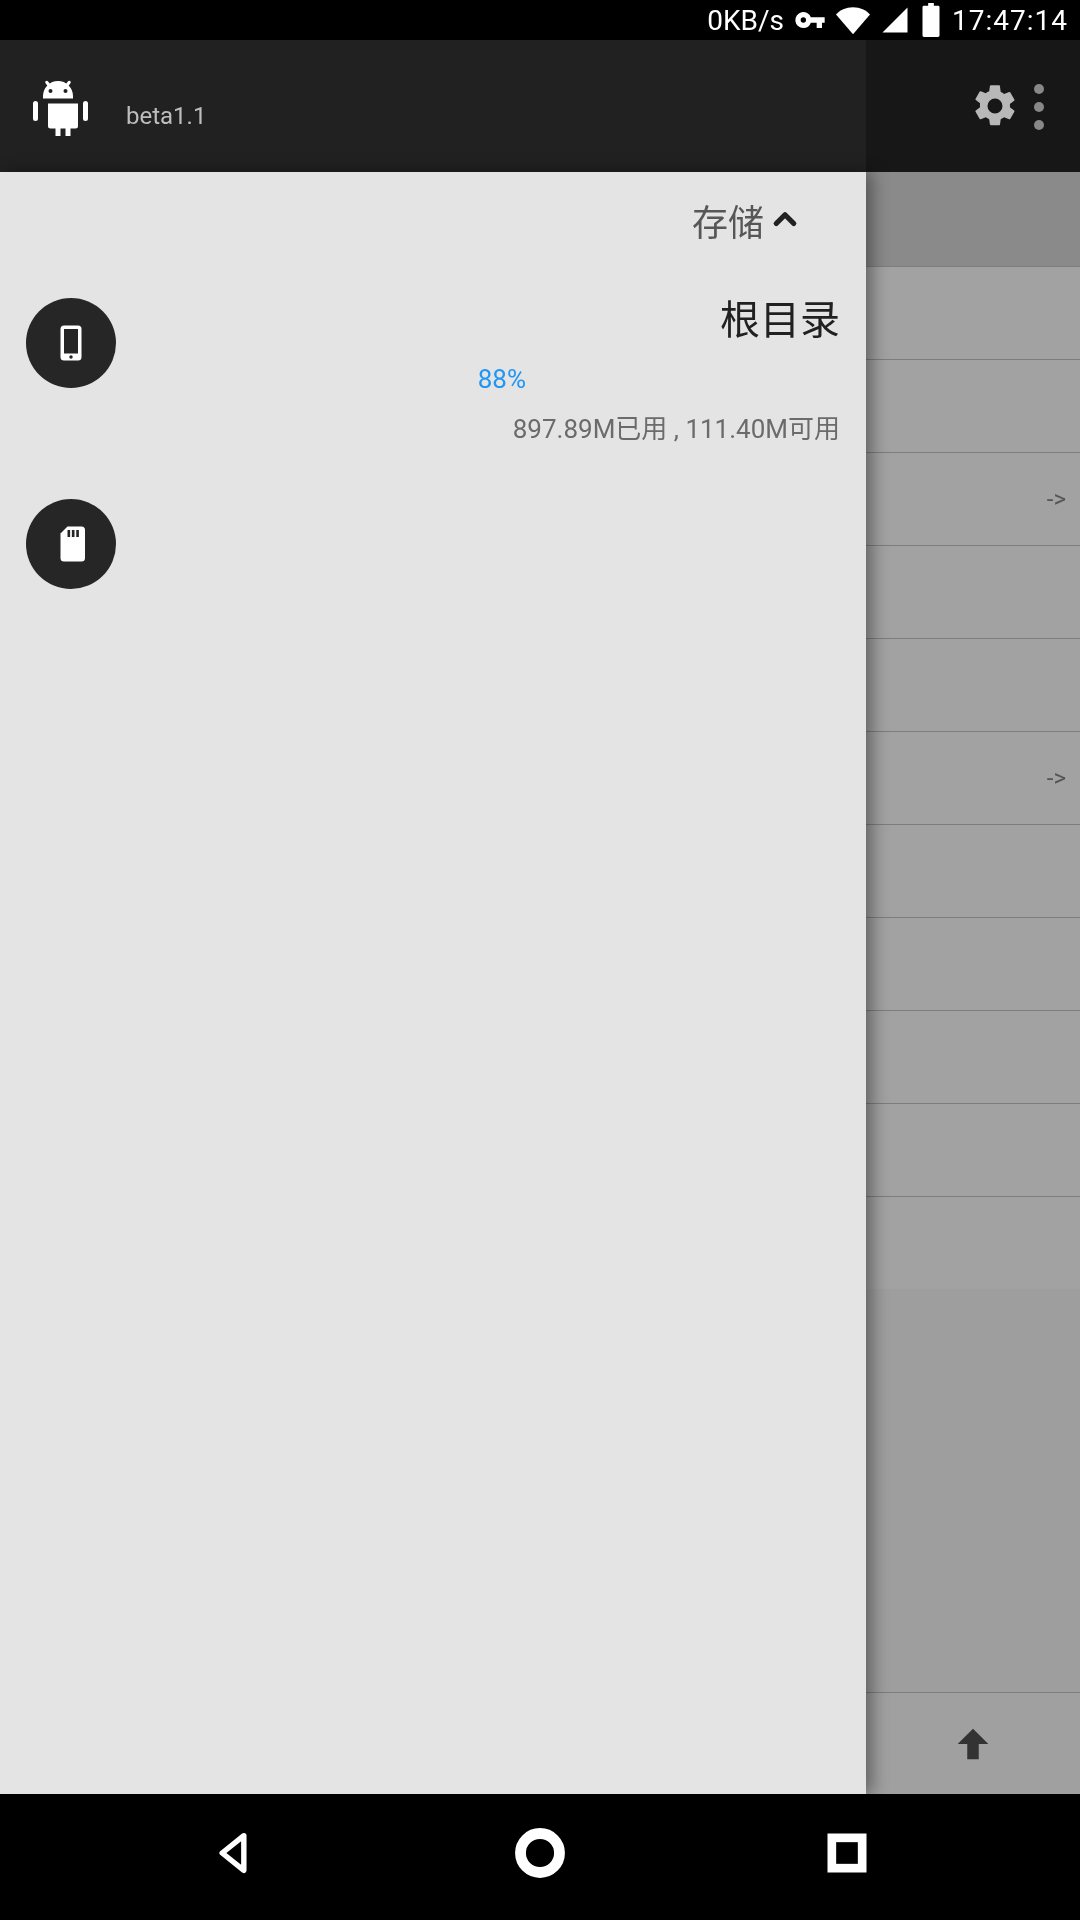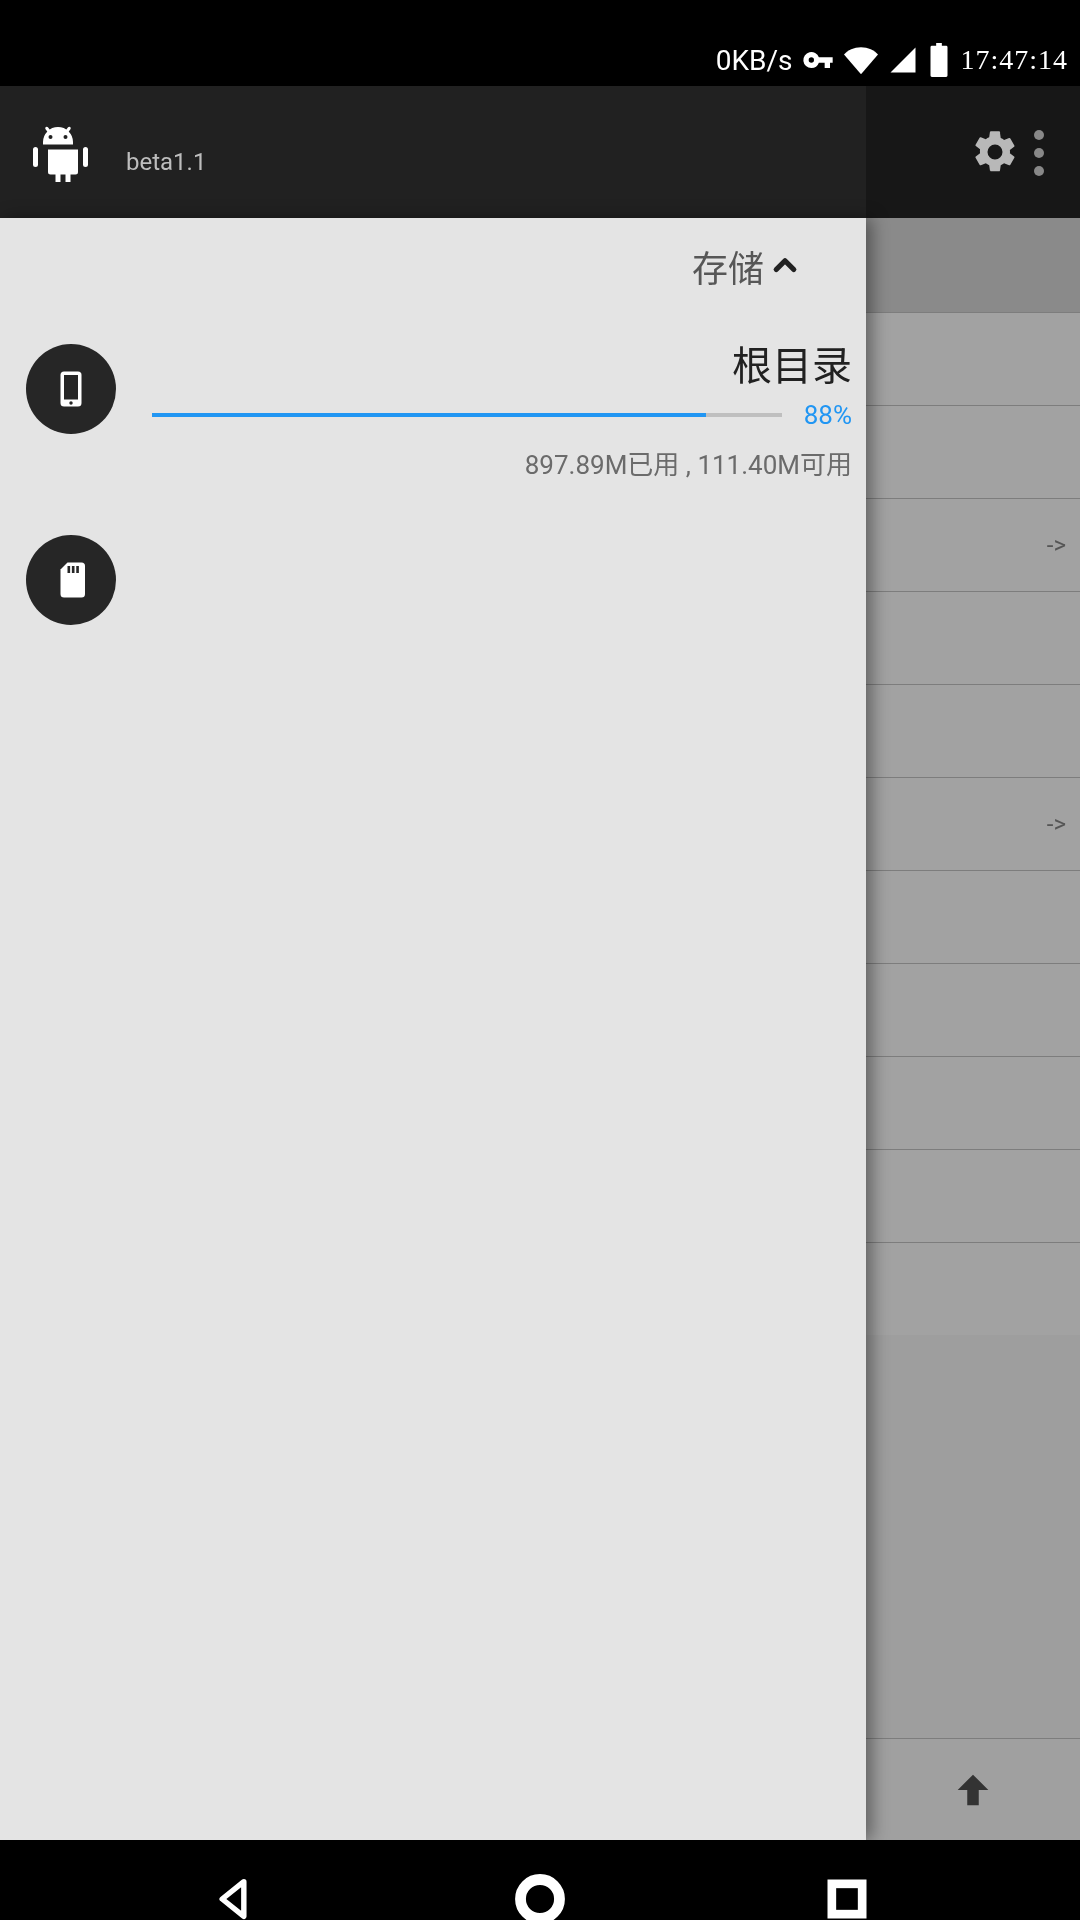--- a/index.html
+++ b/index.html
@@ -1,32 +1,31 @@
 <!DOCTYPE html>
 <html><head>
   <meta charset="utf-8">
   <style>
     * { margin: 0; padding: 0; box-sizing: border-box; }
     html, body { width: 1080px; height: 1920px; overflow: hidden; font-family: Roboto, "Noto Sans CJK SC", sans-serif; background: #000; }
     
     
     .status-bar {
-      height: 52px;
+      height: 40px;
       background: #000;
       color: #fff;
       display: flex;
       align-items: center;
       justify-content: flex-end;
       padding: 0 12px;
       font-size: 28px;
       gap: 10px;
-      margin-top: 34px;
     }
     .status-bar .spacer { flex: 1; }
-    .status-bar .clock { font-weight: 400; letter-spacing: 1px; font-family: Liberation Serif, serif; }
+    .status-bar .clock { font-weight: 400; letter-spacing: 1px; }
     .status-bar svg { fill: #fff; }
     
     
     .app-bar {
       height: 132px;
       background: #212121;
       display: flex;
       align-items: center;
       padding: 0 20px 0 28px;
       color: #fff;
@@ -121,38 +120,38 @@
     .section-header .label {
       font-size: 36px;
       color: #575757;
       flex: 1;
     }
     .section-header .chev { width: 42px; height: 42px; fill: #222; margin-right: 24px; }
     
     .storage-item {
       display: flex;
       align-items: flex-start;
-      padding: 16px 14px 24px 26px;
+      padding: 16px 26px 24px 26px;
       margin-top: 4px;
     }
     .storage-item .circle {
       width: 90px;
       height: 90px;
       border-radius: 50%;
       background: #262626;
       display: flex;
       align-items: center;
       justify-content: center;
       margin-right: 36px;
       margin-top: 10px;
     }
     .storage-item .circle svg { fill: #fff; width: 42px; height: 42px; }
     .storage-item .info { flex: 1; }
     .storage-item .name { font-size: 40px; color: #212121; margin-bottom: 8px; }
-    .progress-row { display: flex; align-items: center; gap: 10px; }
+    .progress-row { display: flex; align-items: center; gap: 10px; flex-direction: column; }
     .progress-track {
       flex: 1;
       height: 4px;
       background: #bfbfbf;
       position: relative;
     }
     .progress-fill {
       position: absolute;
       left: 0;
       top: 0;

